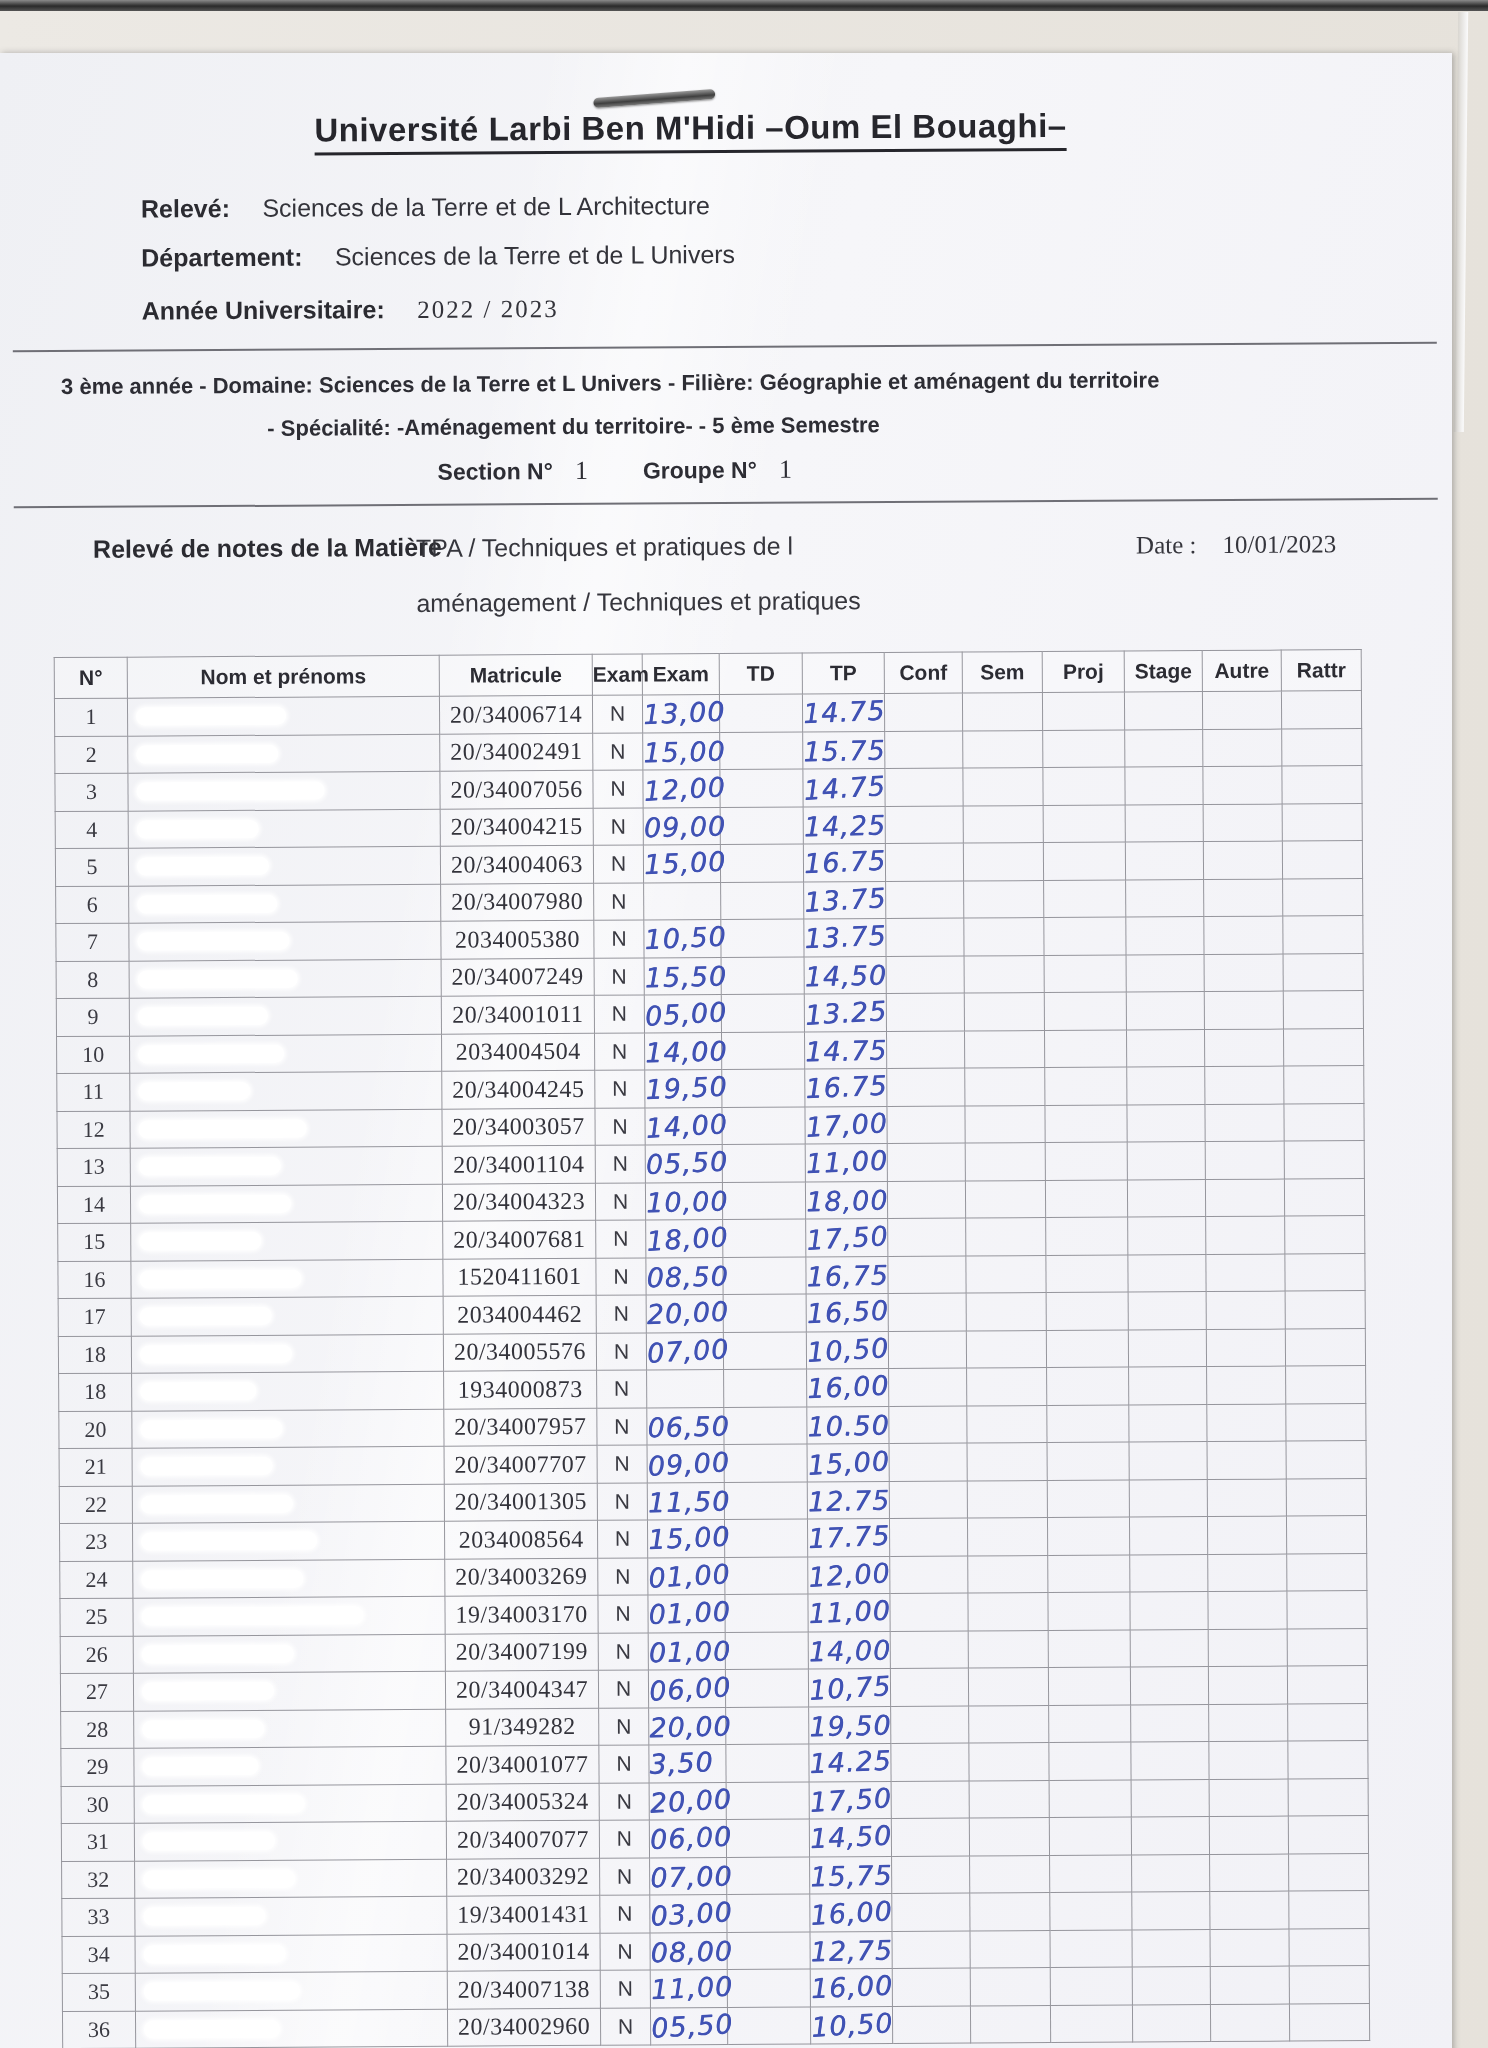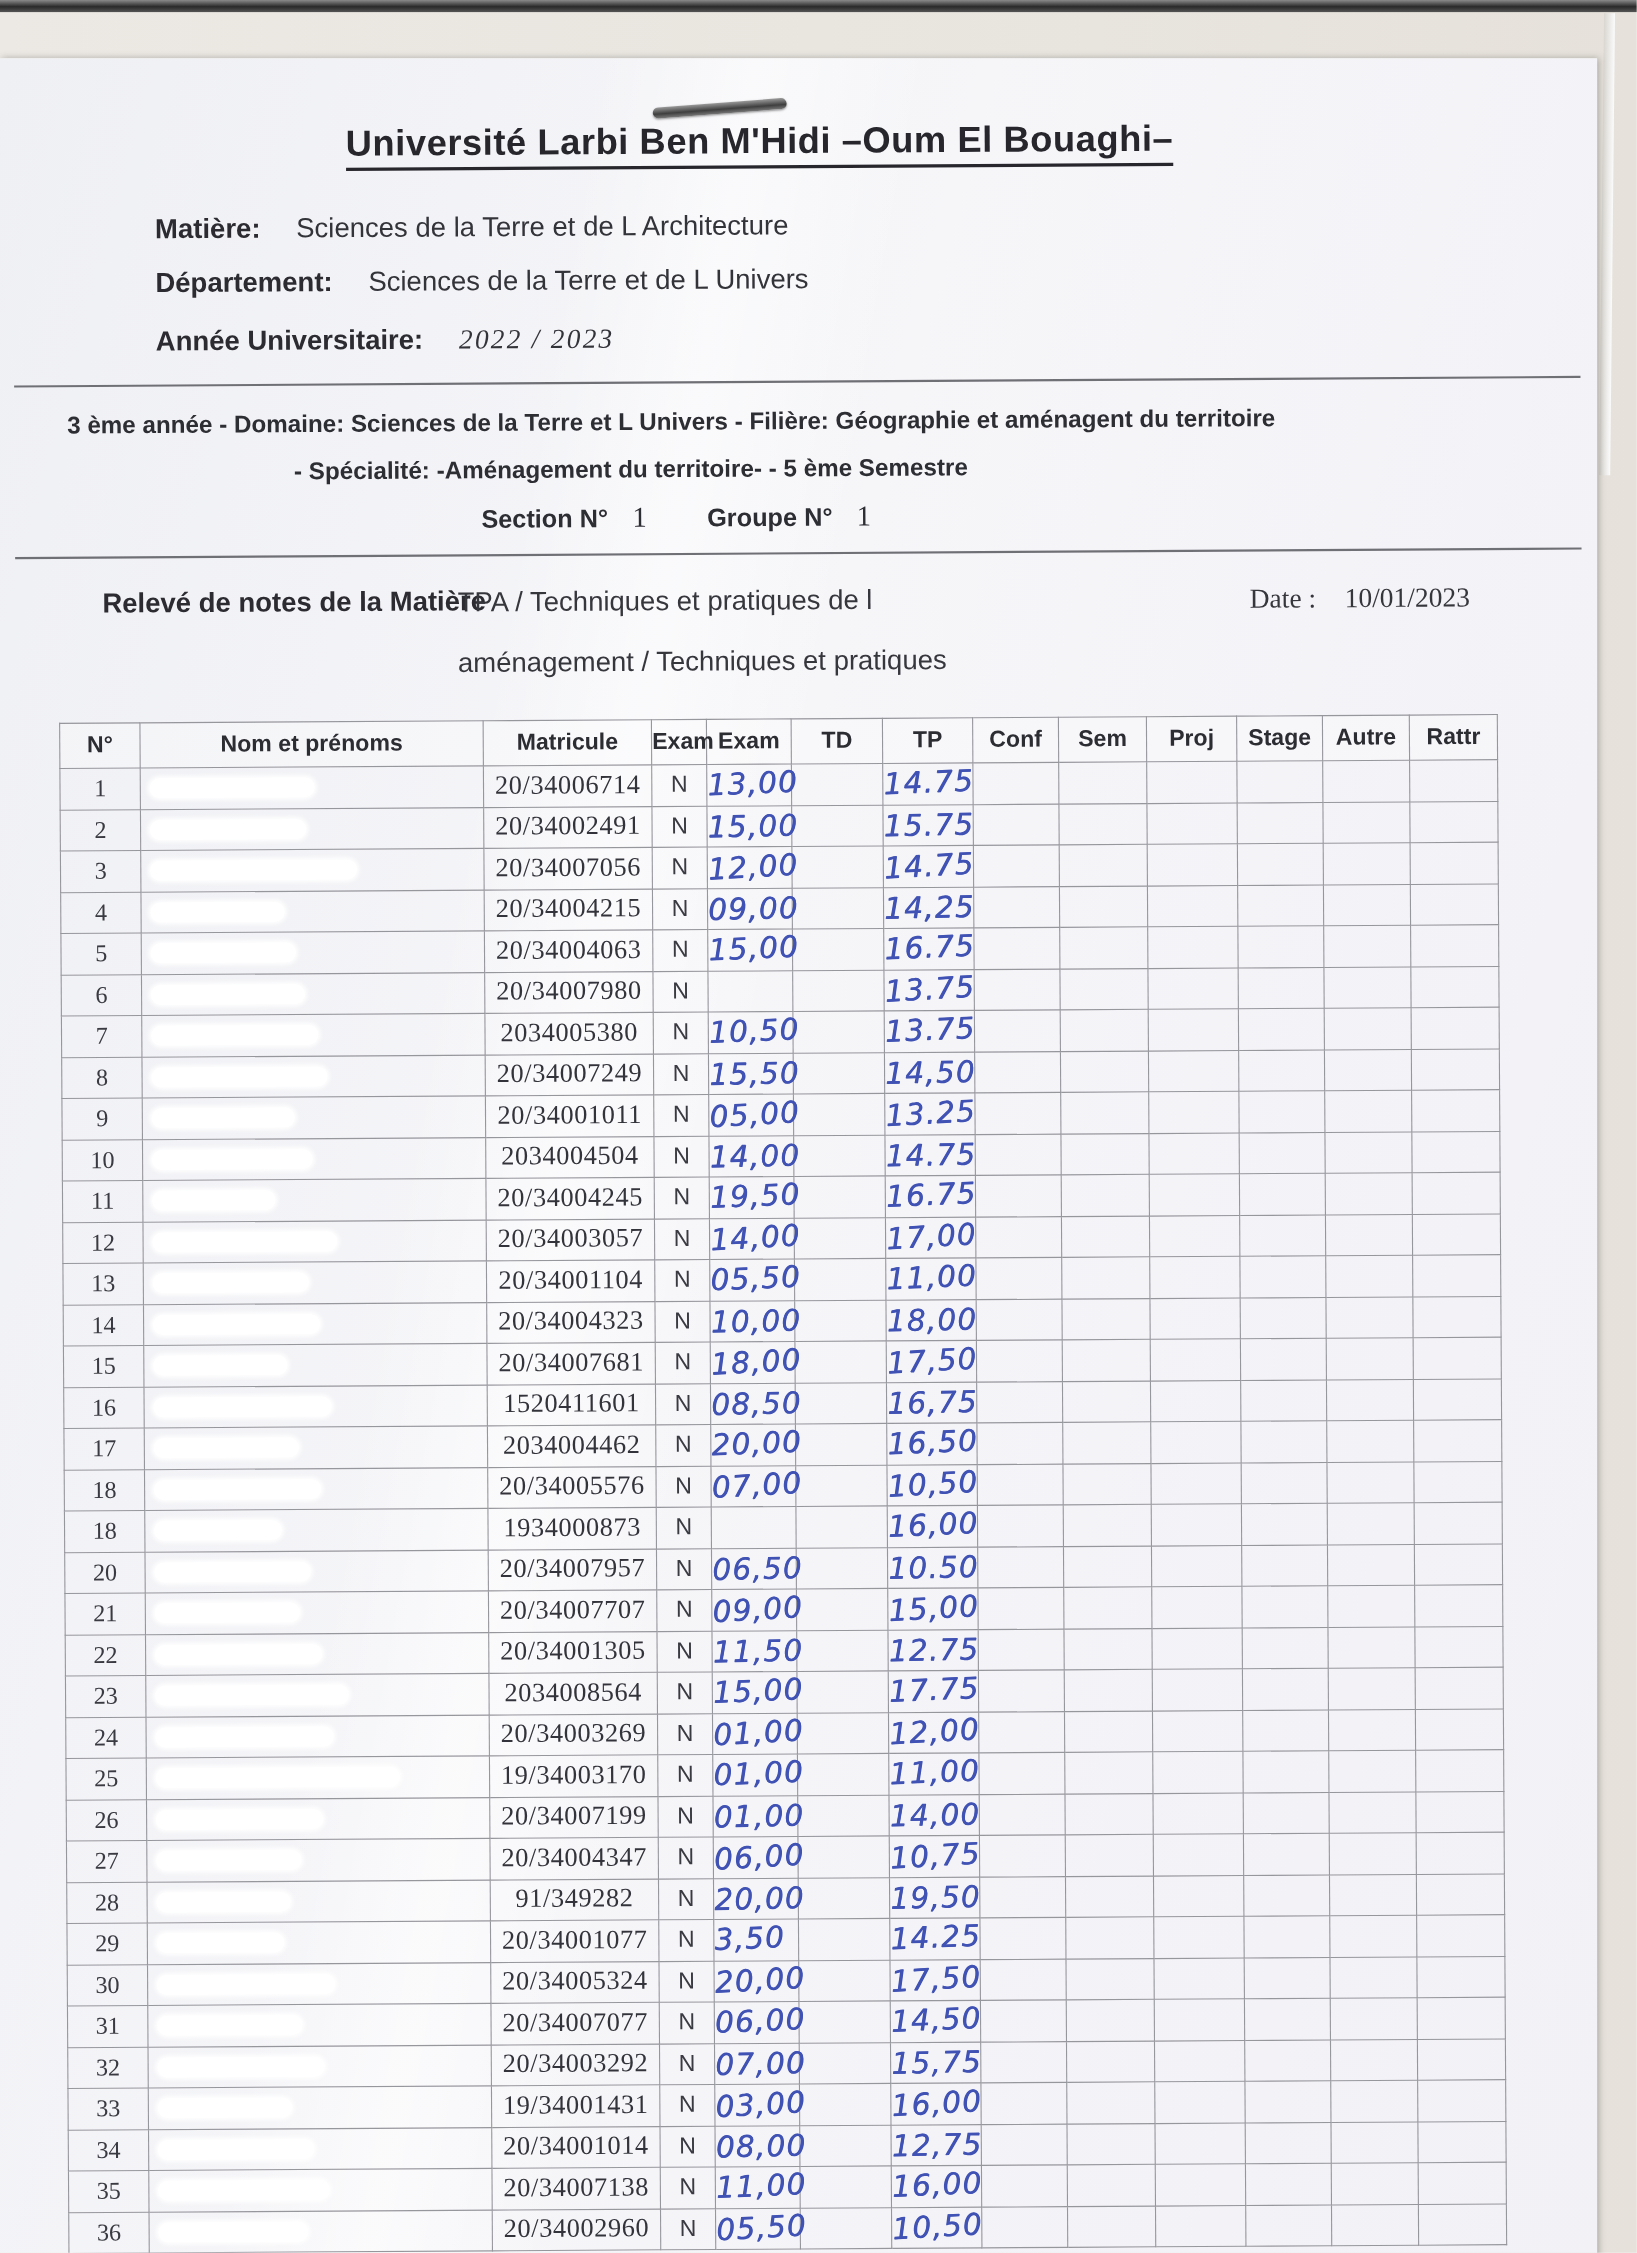--- a/index.html
+++ b/index.html
@@ -26,21 +26,21 @@
     background:linear-gradient(#9a9a9a,#3f3f3f 60%,#777);border-radius:5px;
     transform:rotate(-4deg);box-shadow:0 1px 2px rgba(0,0,0,.4);}
 
   .title-wrap{position:absolute;top:56px;left:0;width:1390px;text-align:center;}
   .title{display:inline-block;font-size:33px;font-weight:bold;letter-spacing:0.5px;
     border-bottom:3px solid #26262c;padding-bottom:3px;color:#26262c;}
 
   .frow{position:absolute;left:145px;white-space:nowrap;}
   .frow .lbl{font-weight:bold;font-size:25px;color:#2b2b31;}
   .frow .val{font-size:25px;margin-left:28px;color:#33333a;}
-  .serifval{font-family:"Liberation Serif",serif;font-size:28px;letter-spacing:2px;font-style:italic;}
+  .serifval{font-family:"Liberation Serif",serif;font-size:28px;letter-spacing:2px;}
 
   .hline{position:absolute;left:16px;width:1424px;height:0;border-top:2px solid #6f6f76;}
 
   .progline{position:absolute;font-weight:bold;font-size:22px;white-space:nowrap;color:#2d2d34;}
   .sectionline{position:absolute;font-weight:bold;font-size:23px;white-space:nowrap;color:#2d2d34;}
   .sectionline .num{font-family:"Liberation Serif",serif;font-weight:normal;font-size:26px;margin:0 55px 0 22px;}
   .sectionline .num.last{margin-right:0;}
 
   .releve-lbl{position:absolute;font-weight:bold;font-size:25px;white-space:nowrap;color:#2b2b31;}
   .releve-val{position:absolute;font-size:25px;white-space:nowrap;color:#36363d;}
@@ -77,21 +77,21 @@
 <div class="paper">
   <div class="tilt">
 
     <div class="staple"></div>
 
     <div class="title-wrap">
       <span class="title">Université Larbi Ben M'Hidi –Oum El Bouaghi–</span>
     </div>
 
     <div class="frow" style="top:138px">
-      <span class="lbl">Matière:</span>
+      <span class="lbl">Relevé:</span>
       <span class="val">Sciences de la Terre et de L Architecture</span>
     </div>
 
     <div class="frow" style="top:187px">
       <span class="lbl">Département:</span>
       <span class="val">Sciences de  la Terre et de L Univers</span>
     </div>
 
     <div class="frow" style="top:240px">
       <span class="lbl">Année Universitaire:</span>

